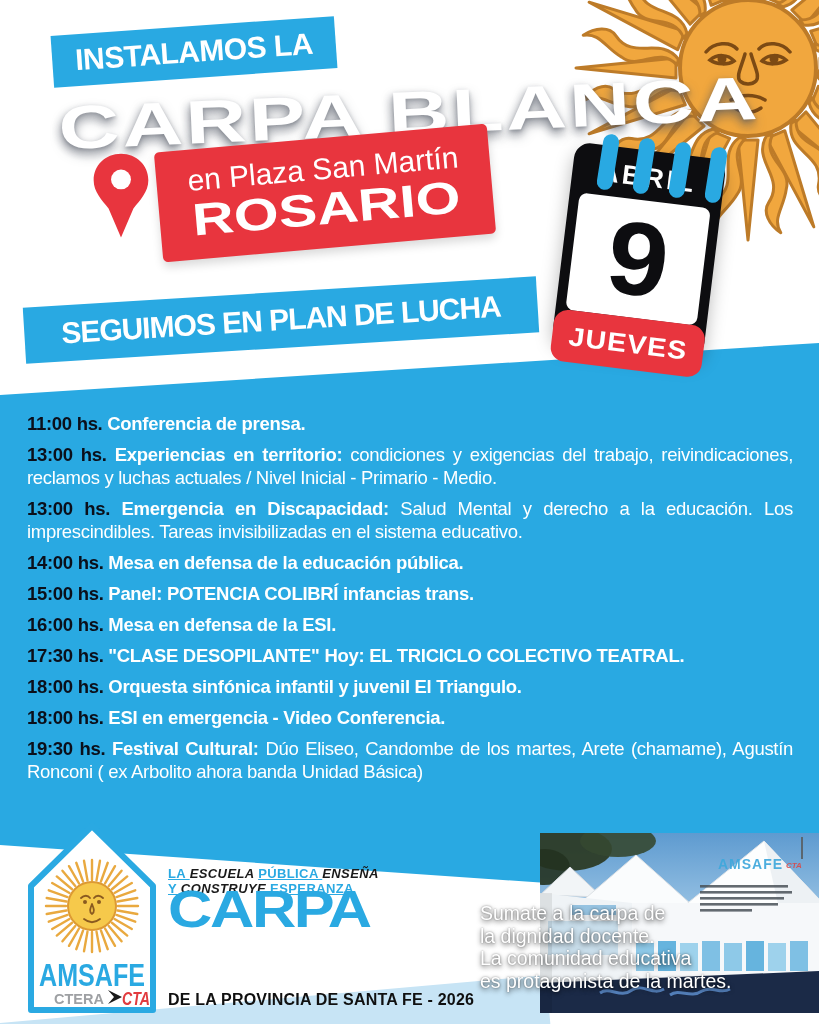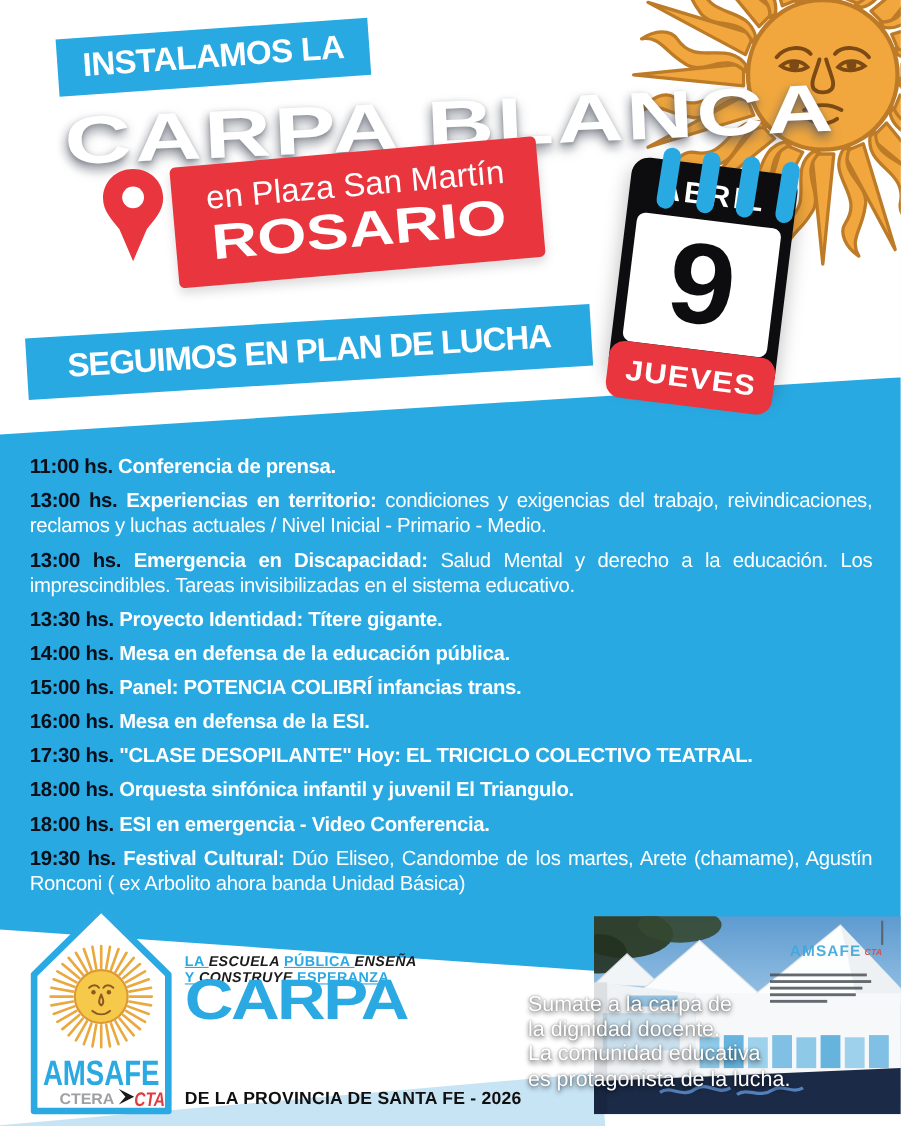--- a/index.html
+++ b/index.html
@@ -170,21 +170,20 @@
     <div class="cal-red">
       <span>JUEVES</span>
     </div>
   </div>
 
   <div class="schedule-bg"></div>
   <div class="schedule">
       <div class="sched-row"><span class="time">11:00 hs.</span><span class="title"> Conferencia de prensa.</span></div>
       <div class="sched-row"><span class="time">13:00 hs.</span><span class="title"> Experiencias en territorio:</span><span class="detail"> condiciones y exigencias del trabajo, reivindicaciones, reclamos y luchas actuales / Nivel Inicial - Primario - Medio.</span></div>
       <div class="sched-row"><span class="time">13:00 hs.</span><span class="title"> Emergencia en Discapacidad:</span><span class="detail"> Salud Mental y derecho a la educación. Los imprescindibles. Tareas invisibilizadas en el sistema educativo.</span></div>
-      <div class="sched-row"><span class="time">13:30 hs.</span><span class="title"> Proyecto Identidad:  Títere gigante.</span></div>
       <div class="sched-row"><span class="time">14:00 hs.</span><span class="title"> Mesa en defensa de la educación pública.</span></div>
       <div class="sched-row"><span class="time">15:00 hs.</span><span class="title"> Panel: POTENCIA COLIBRÍ infancias trans.</span></div>
       <div class="sched-row"><span class="time">16:00 hs.</span><span class="title"> Mesa en defensa de la ESI.</span></div>
       <div class="sched-row"><span class="time">17:30 hs.</span><span class="title"> "CLASE DESOPILANTE" Hoy: EL TRICICLO COLECTIVO TEATRAL.</span></div>
       <div class="sched-row"><span class="time">18:00 hs.</span><span class="title"> Orquesta sinfónica infantil y juvenil El Triangulo.</span></div>
       <div class="sched-row"><span class="time">18:00 hs.</span><span class="title"> ESI en emergencia - Video Conferencia.</span></div>
       <div class="sched-row"><span class="time">19:30 hs.</span><span class="title"> Festival Cultural:</span><span class="detail"> Dúo Eliseo, Candombe de los martes, Arete (chamame), Agustín Ronconi ( ex Arbolito ahora banda Unidad Básica)</span></div>
     </div>
 
   <div class="bottom-band"></div>
@@ -287,16 +286,16 @@
       <path d="M60,160 C70,153 80,166 92,157 C104,150 112,163 124,156"></path>
       <path d="M130,162 C140,155 150,166 162,158 C172,152 180,162 190,156"></path>
     </g>
     <rect x="0" y="60" width="12" height="120" fill="#000000" opacity="0.08"></rect>
   </svg>
 
   <div class="photo-caption">
       <div>Sumate a la carpa de</div>
       <div>la dignidad docente.</div>
       <div>La comunidad educativa</div>
-      <div>es protagonista de la lucha.</div>
+      <div>es protagonista de la martes.</div>
     </div>
 
 </div>
 
 </body></html>

